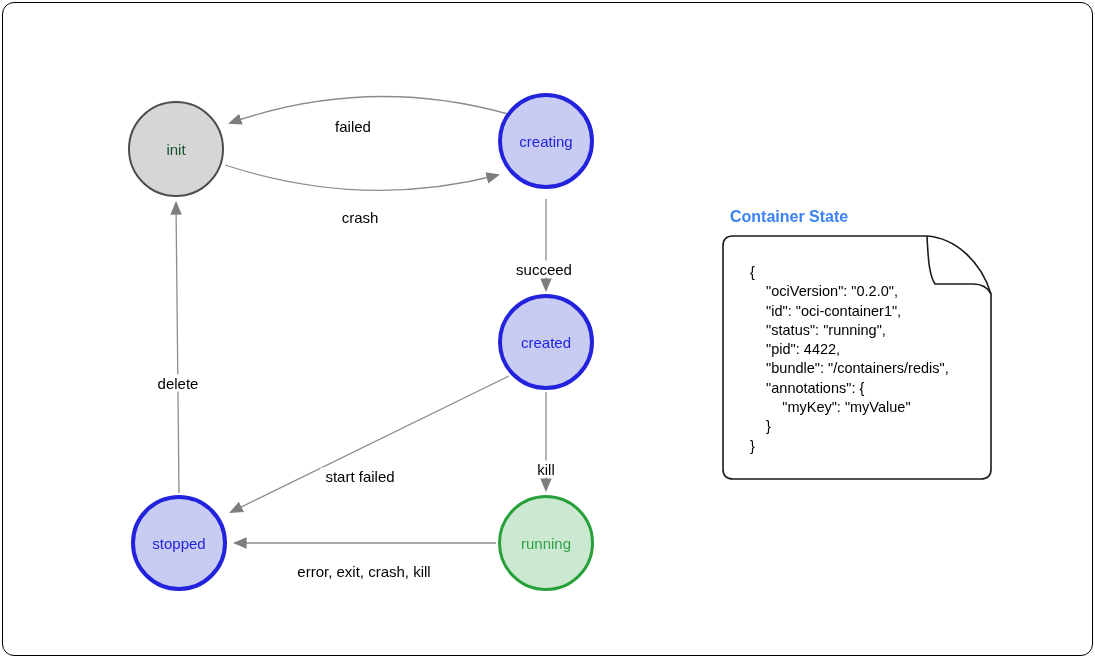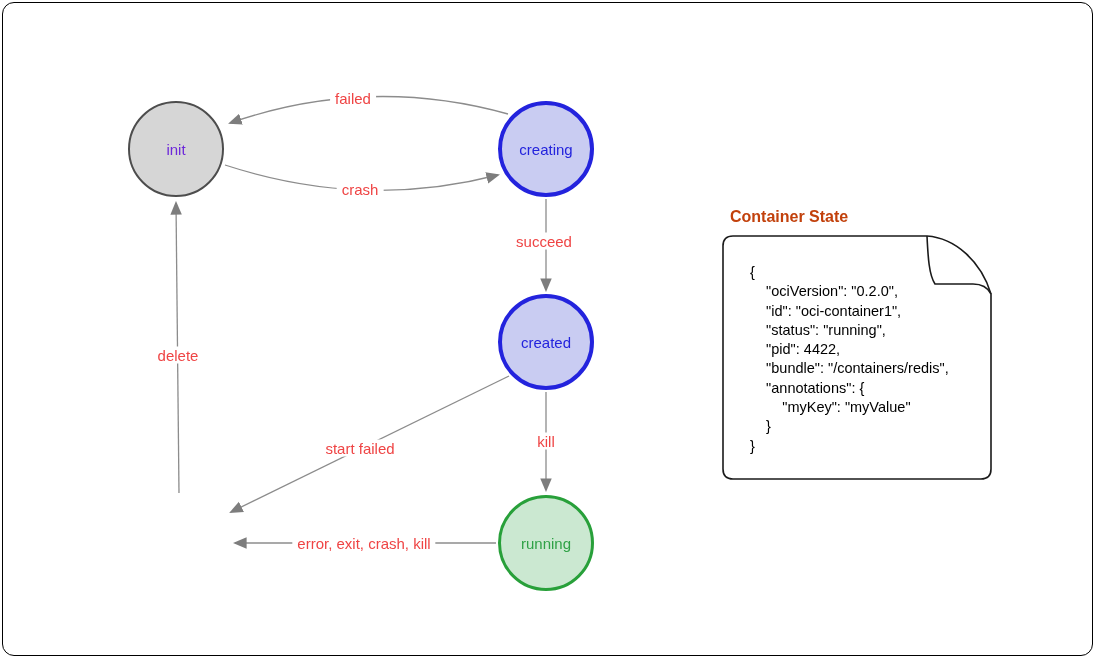--- a/index.html
+++ b/index.html
@@ -29,52 +29,53 @@
     position: absolute;
     width: 96px; height: 96px;
     border-radius: 50%;
     box-sizing: border-box;
     display: flex;
     align-items: center;
     justify-content: center;
     font-size: 15px;
     text-align: center;
   }
-  .node-gray  { background: #d6d6d6; border: 2.5px solid #4d4d4d; color: #6d28d9; }
+  .node-gray  { background: #d6d6d6; border: 2.5px solid #4d4d4d; color: #14532d; }
   .node-blue  { background: #c9ccf2; border: 4px solid #2323dd; color: #2323dd; }
   .node-green { background: #cbe8d1; border: 3px solid #28a03a; color: #2fa146; }
   .pos-init     { left: 125px; top: 98px;  }
-  .pos-creating { left: 495px; top: 98px;  }
+  .pos-creating { left: 495px; top: 90px;  }
   .pos-created  { left: 495px; top: 291px; }
   .pos-stopped  { left: 128px; top: 492px; }
   .pos-running  { left: 495px; top: 492px; }
   
   .edge-label {
     position: absolute;
     transform: translate(-50%, -50%);
     background: #ffffff;
     padding: 0 5px;
-    color: #ef4444;
+    color: #000000;
     font-size: 15px;
     white-space: nowrap;
+    margin-top: 28px;
   }
   .el-failed      { left: 350px; top: 95px;  }
   .el-create      { left: 357px; top: 186px; }
   .el-succeed     { left: 541px; top: 238px; }
   .el-delete      { left: 175px; top: 352px; }
   .el-startfailed { left: 357px; top: 445px; }
   .el-start       { left: 543px; top: 438px; }
   .el-error       { left: 361px; top: 540px; }
   
   .note-title {
     position: absolute;
     left: 727px; top: 205px;
     font-size: 16px;
     font-weight: bold;
-    color: #c2410c;
+    color: #3b82f6;
   }
   .note-body {
     position: absolute;
     left: 747px; top: 260px;
     margin: 0;
     font-family: "Liberation Sans", sans-serif;
     font-size: 14.5px;
     line-height: 19.3px;
     color: #000000;
     white-space: pre;
@@ -106,20 +107,23 @@
 
   <div class="node node-gray pos-init">
     <span>init</span>
   </div>
   <div class="node node-blue pos-creating">
     <span>creating</span>
   </div>
   <div class="node node-blue pos-created">
     <span>created</span>
   </div>
+  <div class="node node-blue pos-stopped">
+    <span>stopped</span>
+  </div>
   <div class="node node-green pos-running">
     <span>running</span>
   </div>
 
   <div class="edge-label el-failed">failed</div>
   <div class="edge-label el-create">crash</div>
   <div class="edge-label el-succeed">succeed</div>
   <div class="edge-label el-delete">delete</div>
   <div class="edge-label el-startfailed">start failed</div>
   <div class="edge-label el-start">kill</div>

